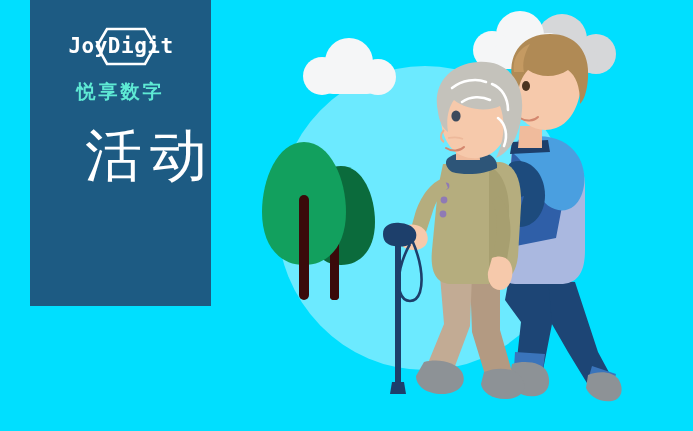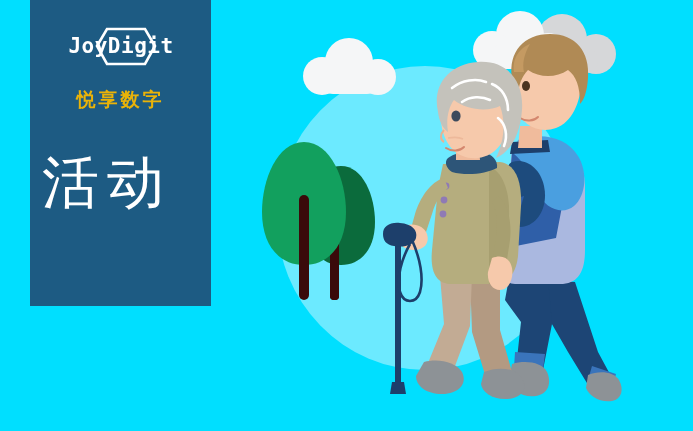--- a/index.html
+++ b/index.html
@@ -31,51 +31,50 @@
     position: absolute;
     left: 30px;
     top: 0;
     width: 181px;
     height: 306px;
     background: #1d5b83;
     box-sizing: border-box;
     display: flex;
     flex-direction: column;
     align-items: center;
-    gap: 27px;
   }
   #brand-lockup {
     margin-top: 22px;
     width: 152px;
     height: 86px;
     position: relative;
   }
   #brand-lockup svg {
     position: absolute;
     left: 0;
     top: 0;
     display: block;
   }
   .brand-cn {
     position: absolute;
     left: 0;
-    top: 66px;
+    top: 58px;
     width: 152px;
     text-align: center;
-    color: #eab308;
+    color: #5eead4;
     font-size: 19px;
     font-weight: bold;
     letter-spacing: 3px;
     line-height: 22px;
     font-family: "DejaVu Sans", "Liberation Sans", sans-serif;
   }
   #page-title {
     margin-top: 16px;
     width: 100%;
-    text-align: left;
+    text-align: right;
     color: #ffffff;
     font-size: 57px;
     line-height: 63px;
     letter-spacing: 8px;
     text-indent: 8px;
     font-family: "DejaVu Sans", "Liberation Sans", sans-serif;
     padding-left: 8px;
   }
   #page-title .tline { display: block; }
   #page-title .tline.l1 { font-weight: 300; }

